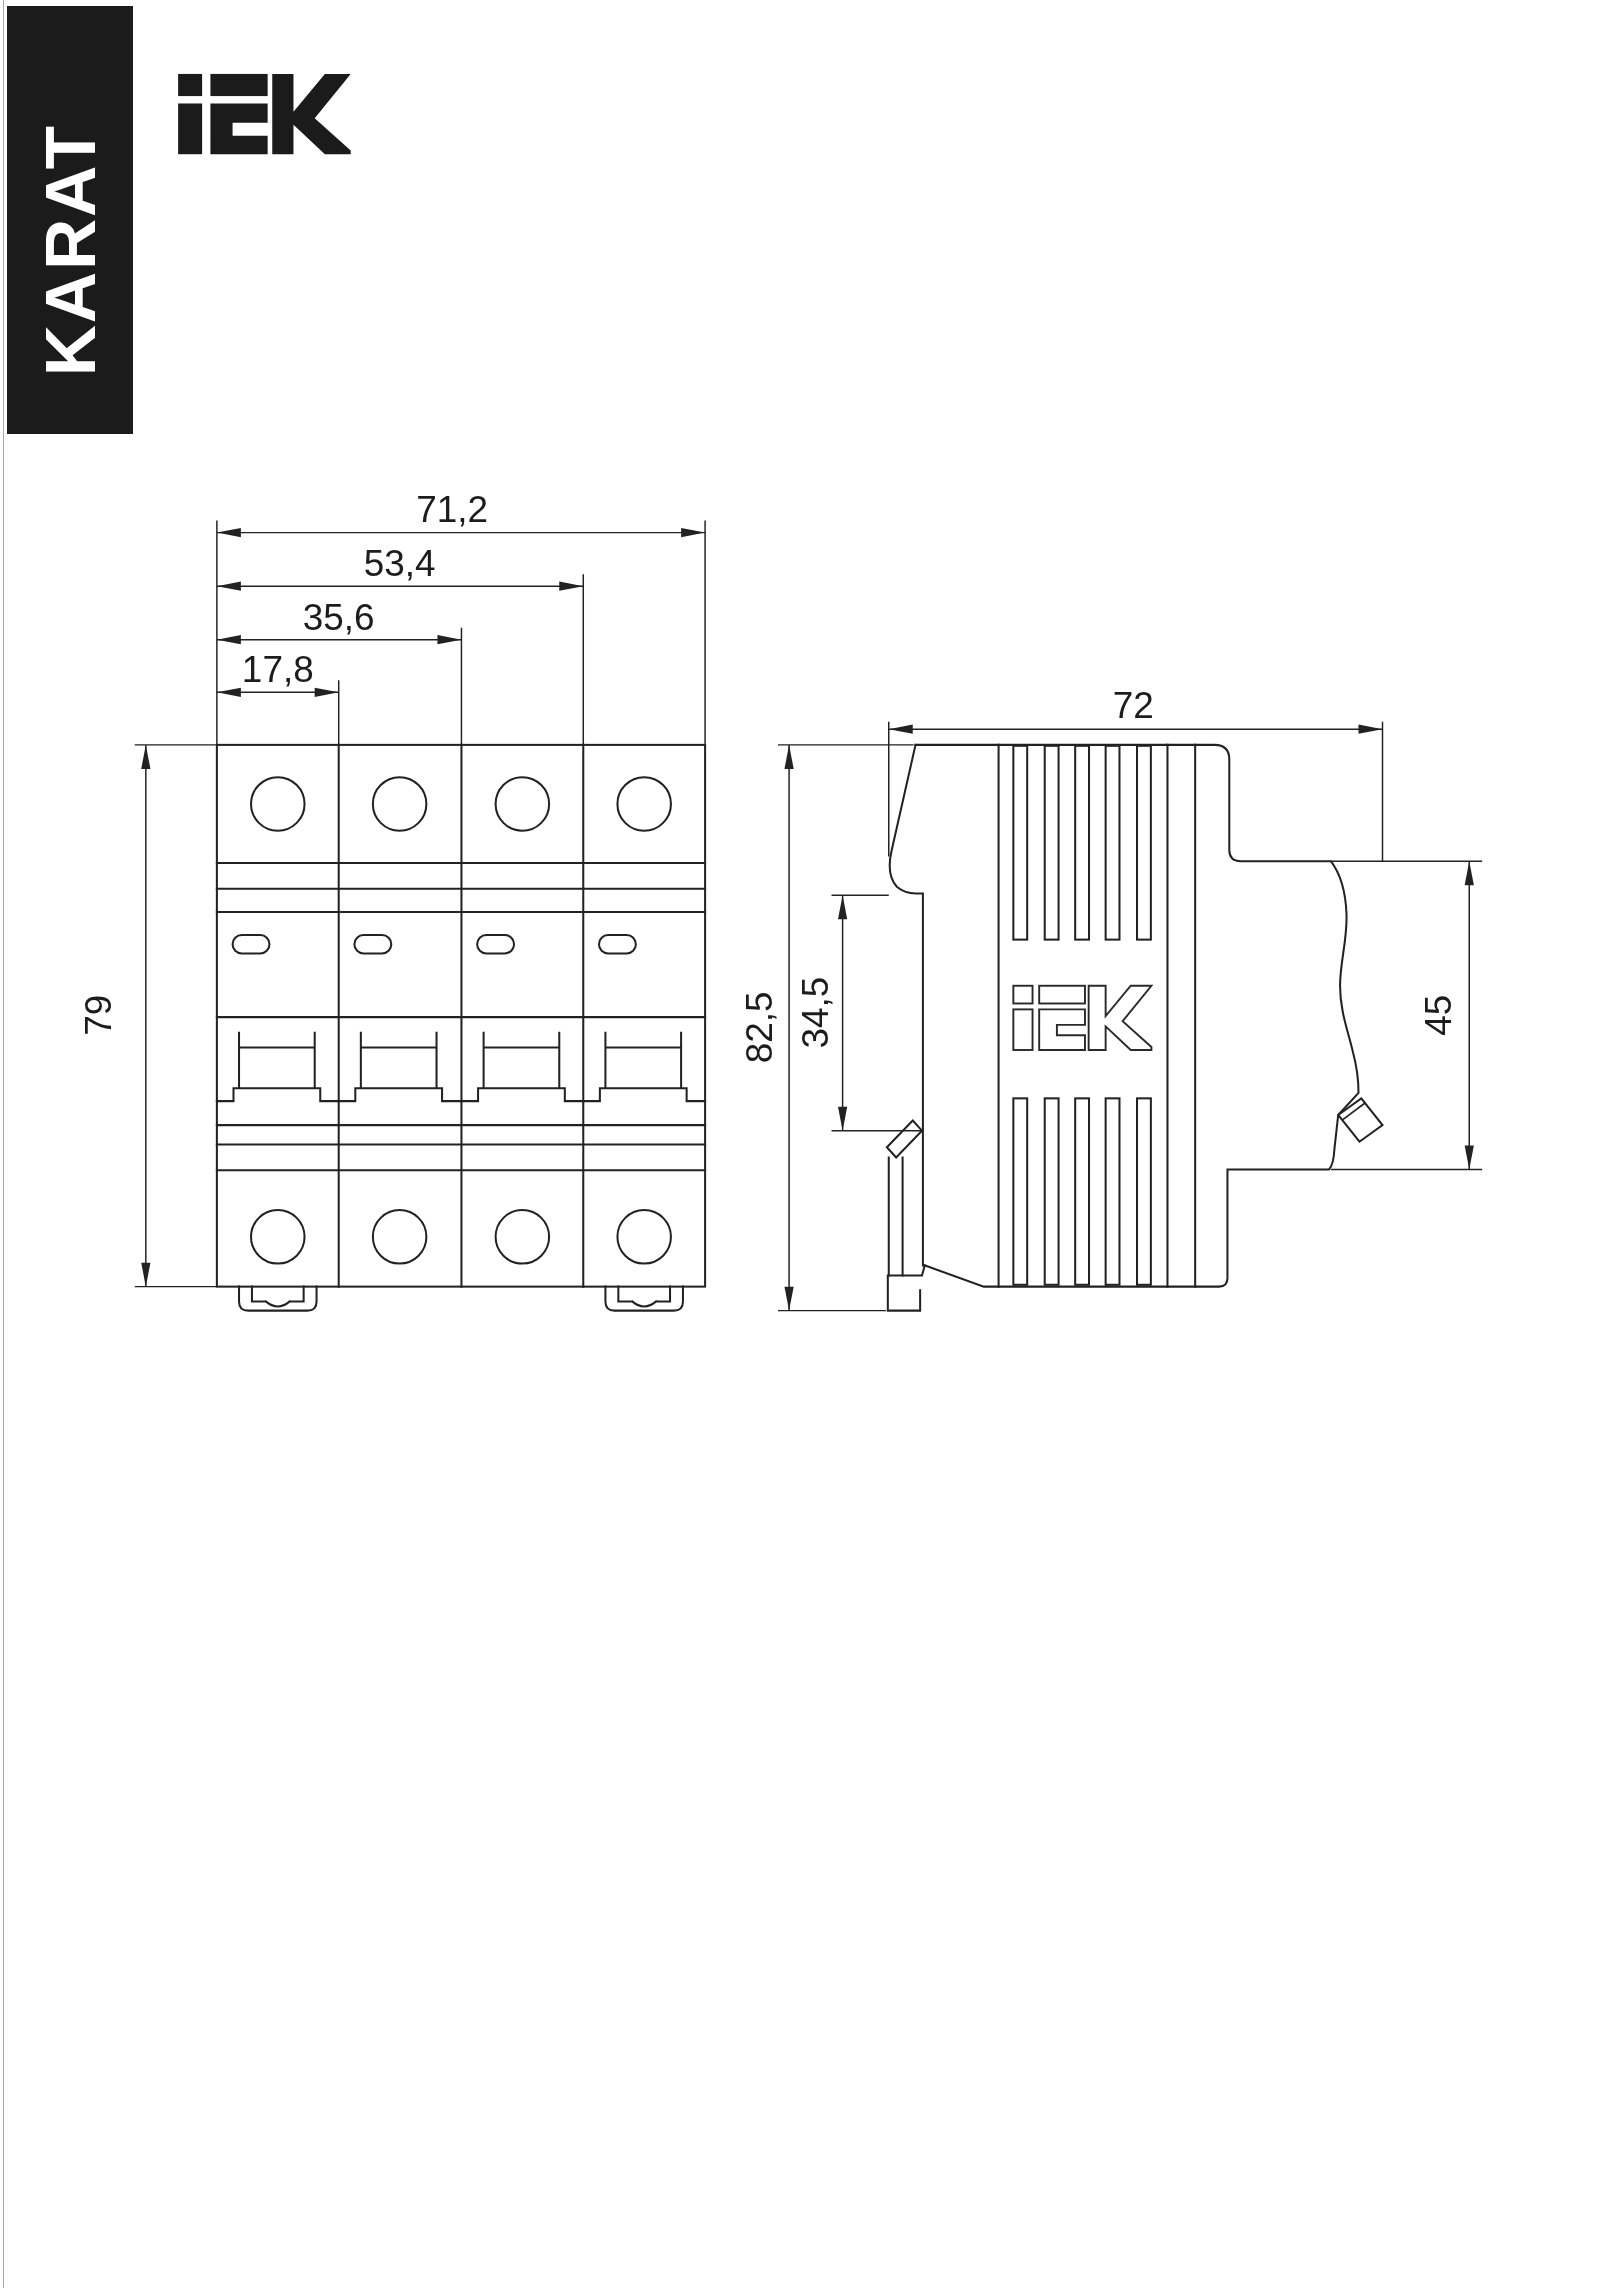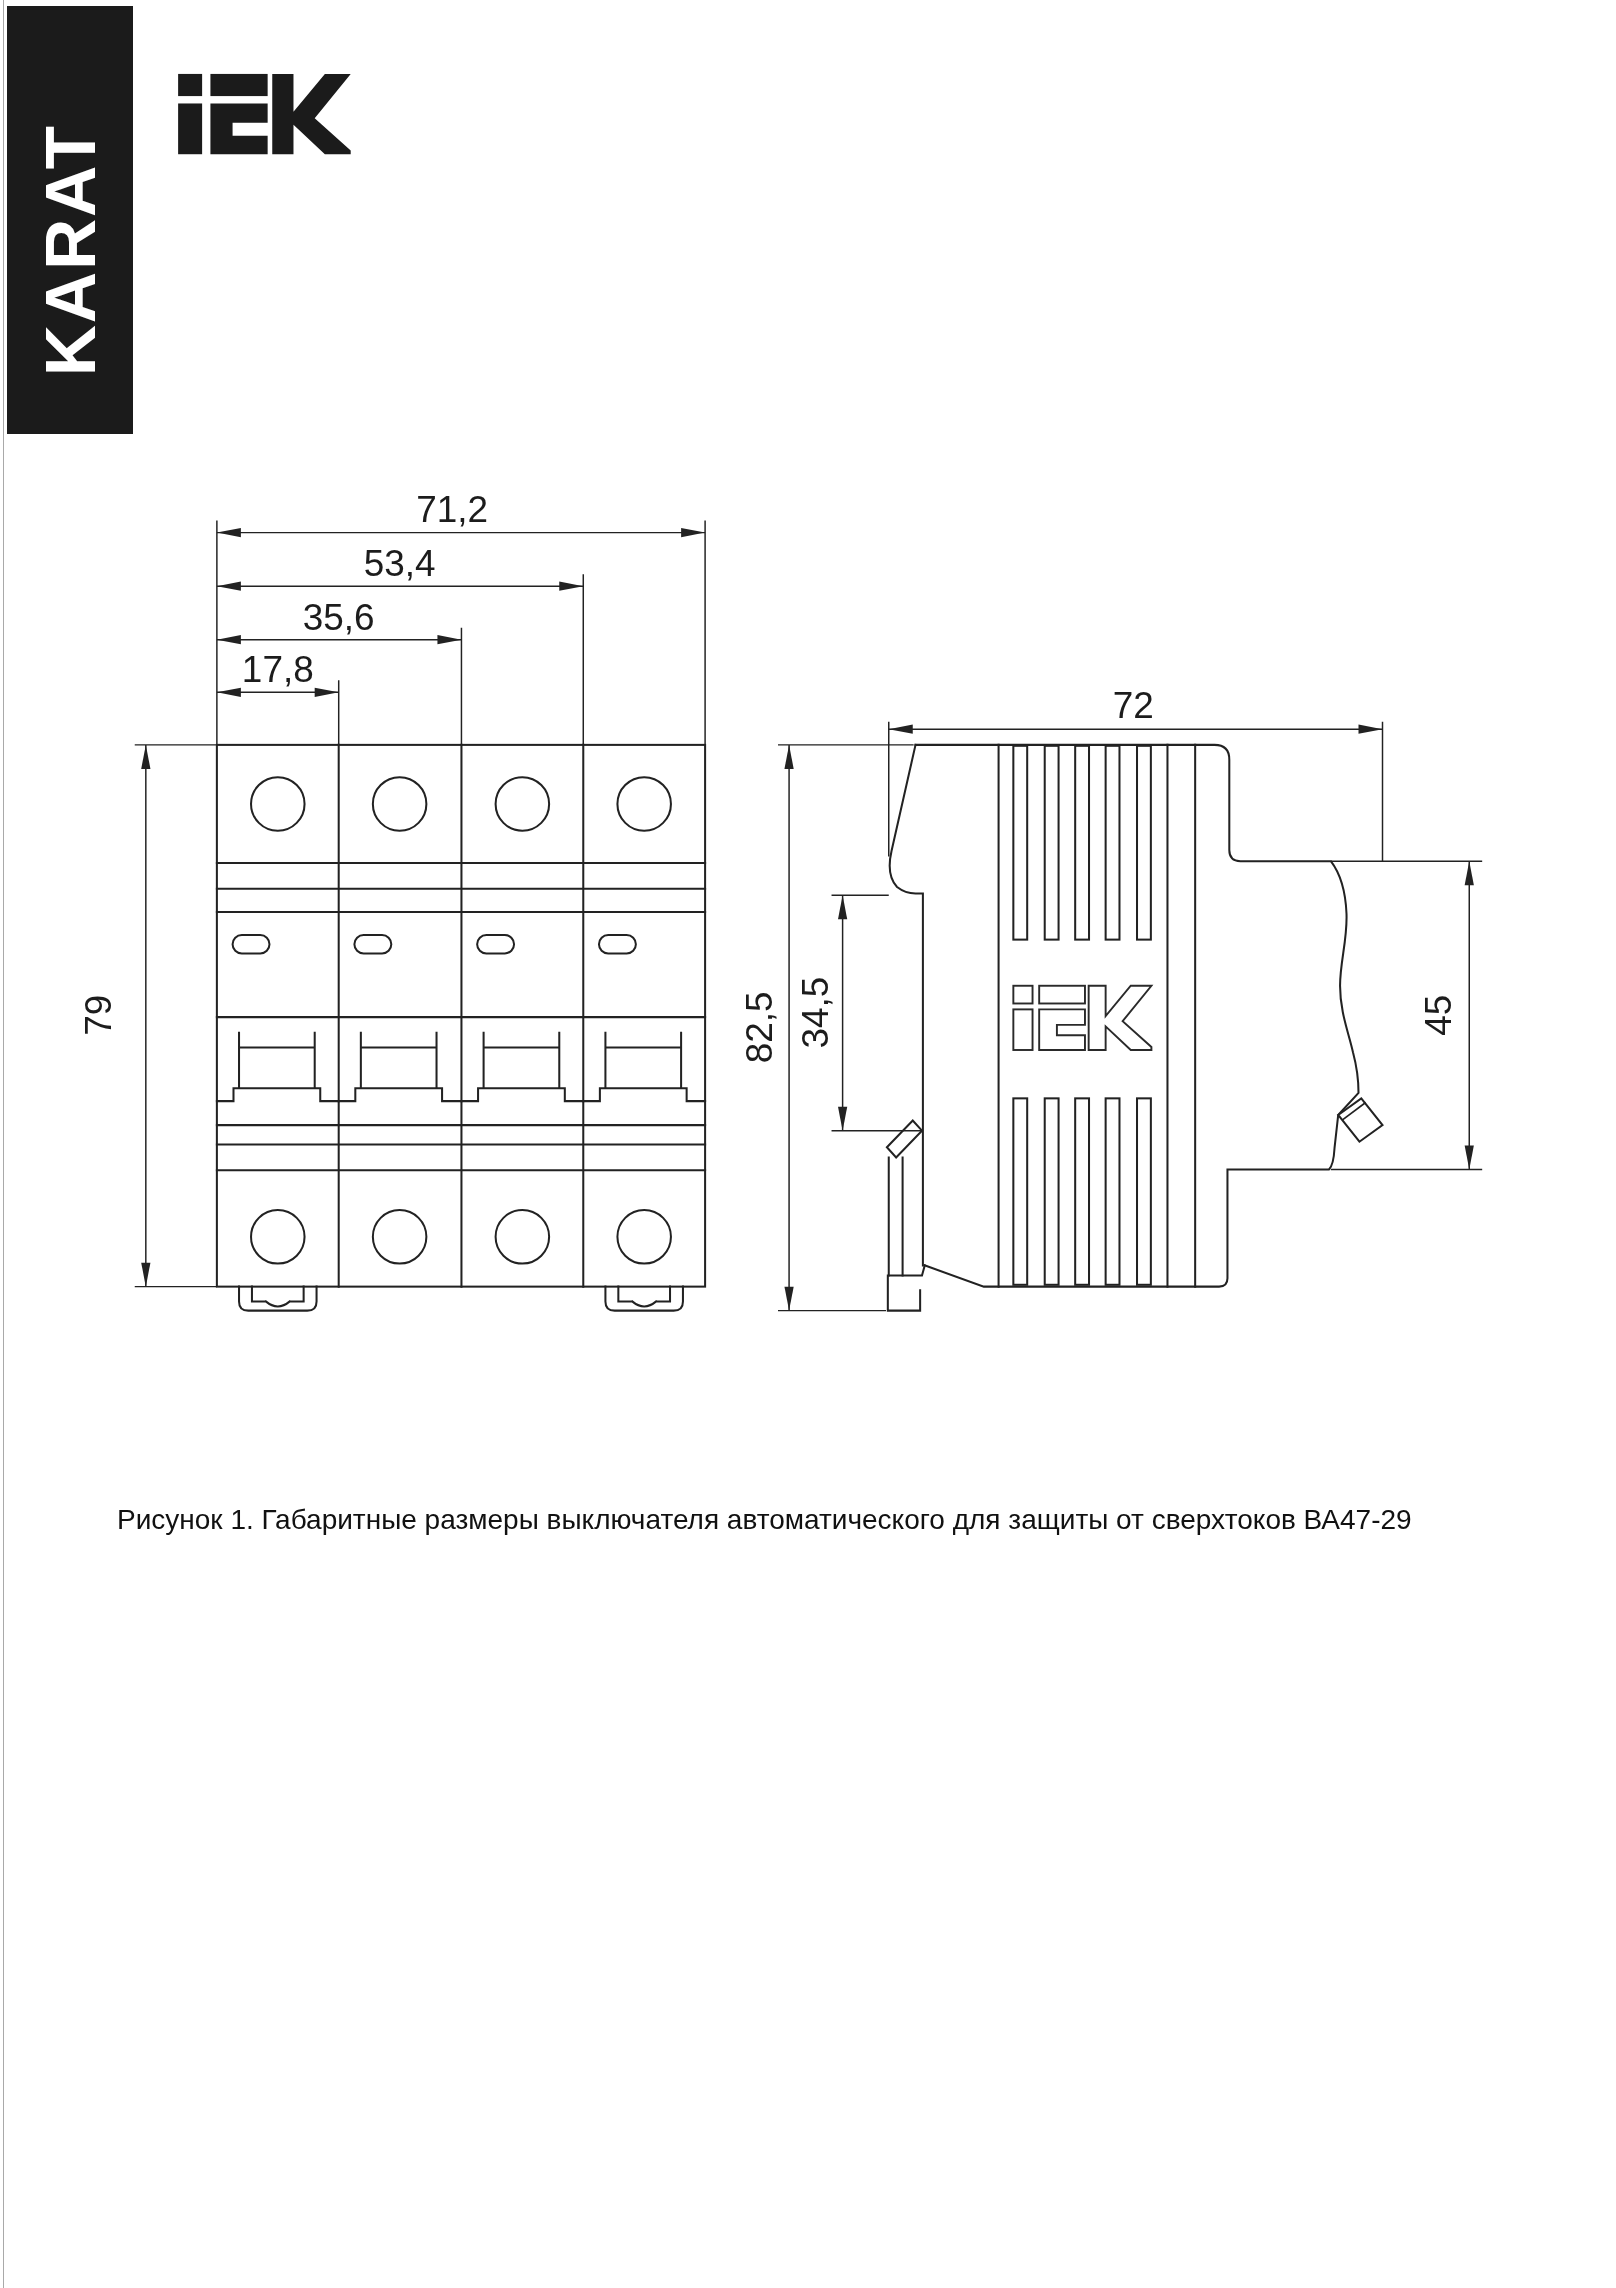--- a/index.html
+++ b/index.html
@@ -193,15 +193,14 @@
       </g>
       <g stroke="none" fill="#1c1c1c">
         <text x="1228" y="778" text-anchor="middle">72</text>
         <text x="836" y="1113" text-anchor="middle" transform="rotate(-90 836 1113)">82,5</text>
         <text x="897" y="1097" text-anchor="middle" transform="rotate(-90 897 1097)">34,5</text>
         <text x="1572" y="1100" text-anchor="middle" transform="rotate(-90 1572 1100)">45</text>
       </g>
     </g>
   </svg>
 
-  <div class="caption">Рисунок 1. Габаритные размеры выключателя автоматического для защиты от сверхтоков ВА47-29</div>
 </div>
 
 
 </body></html>

